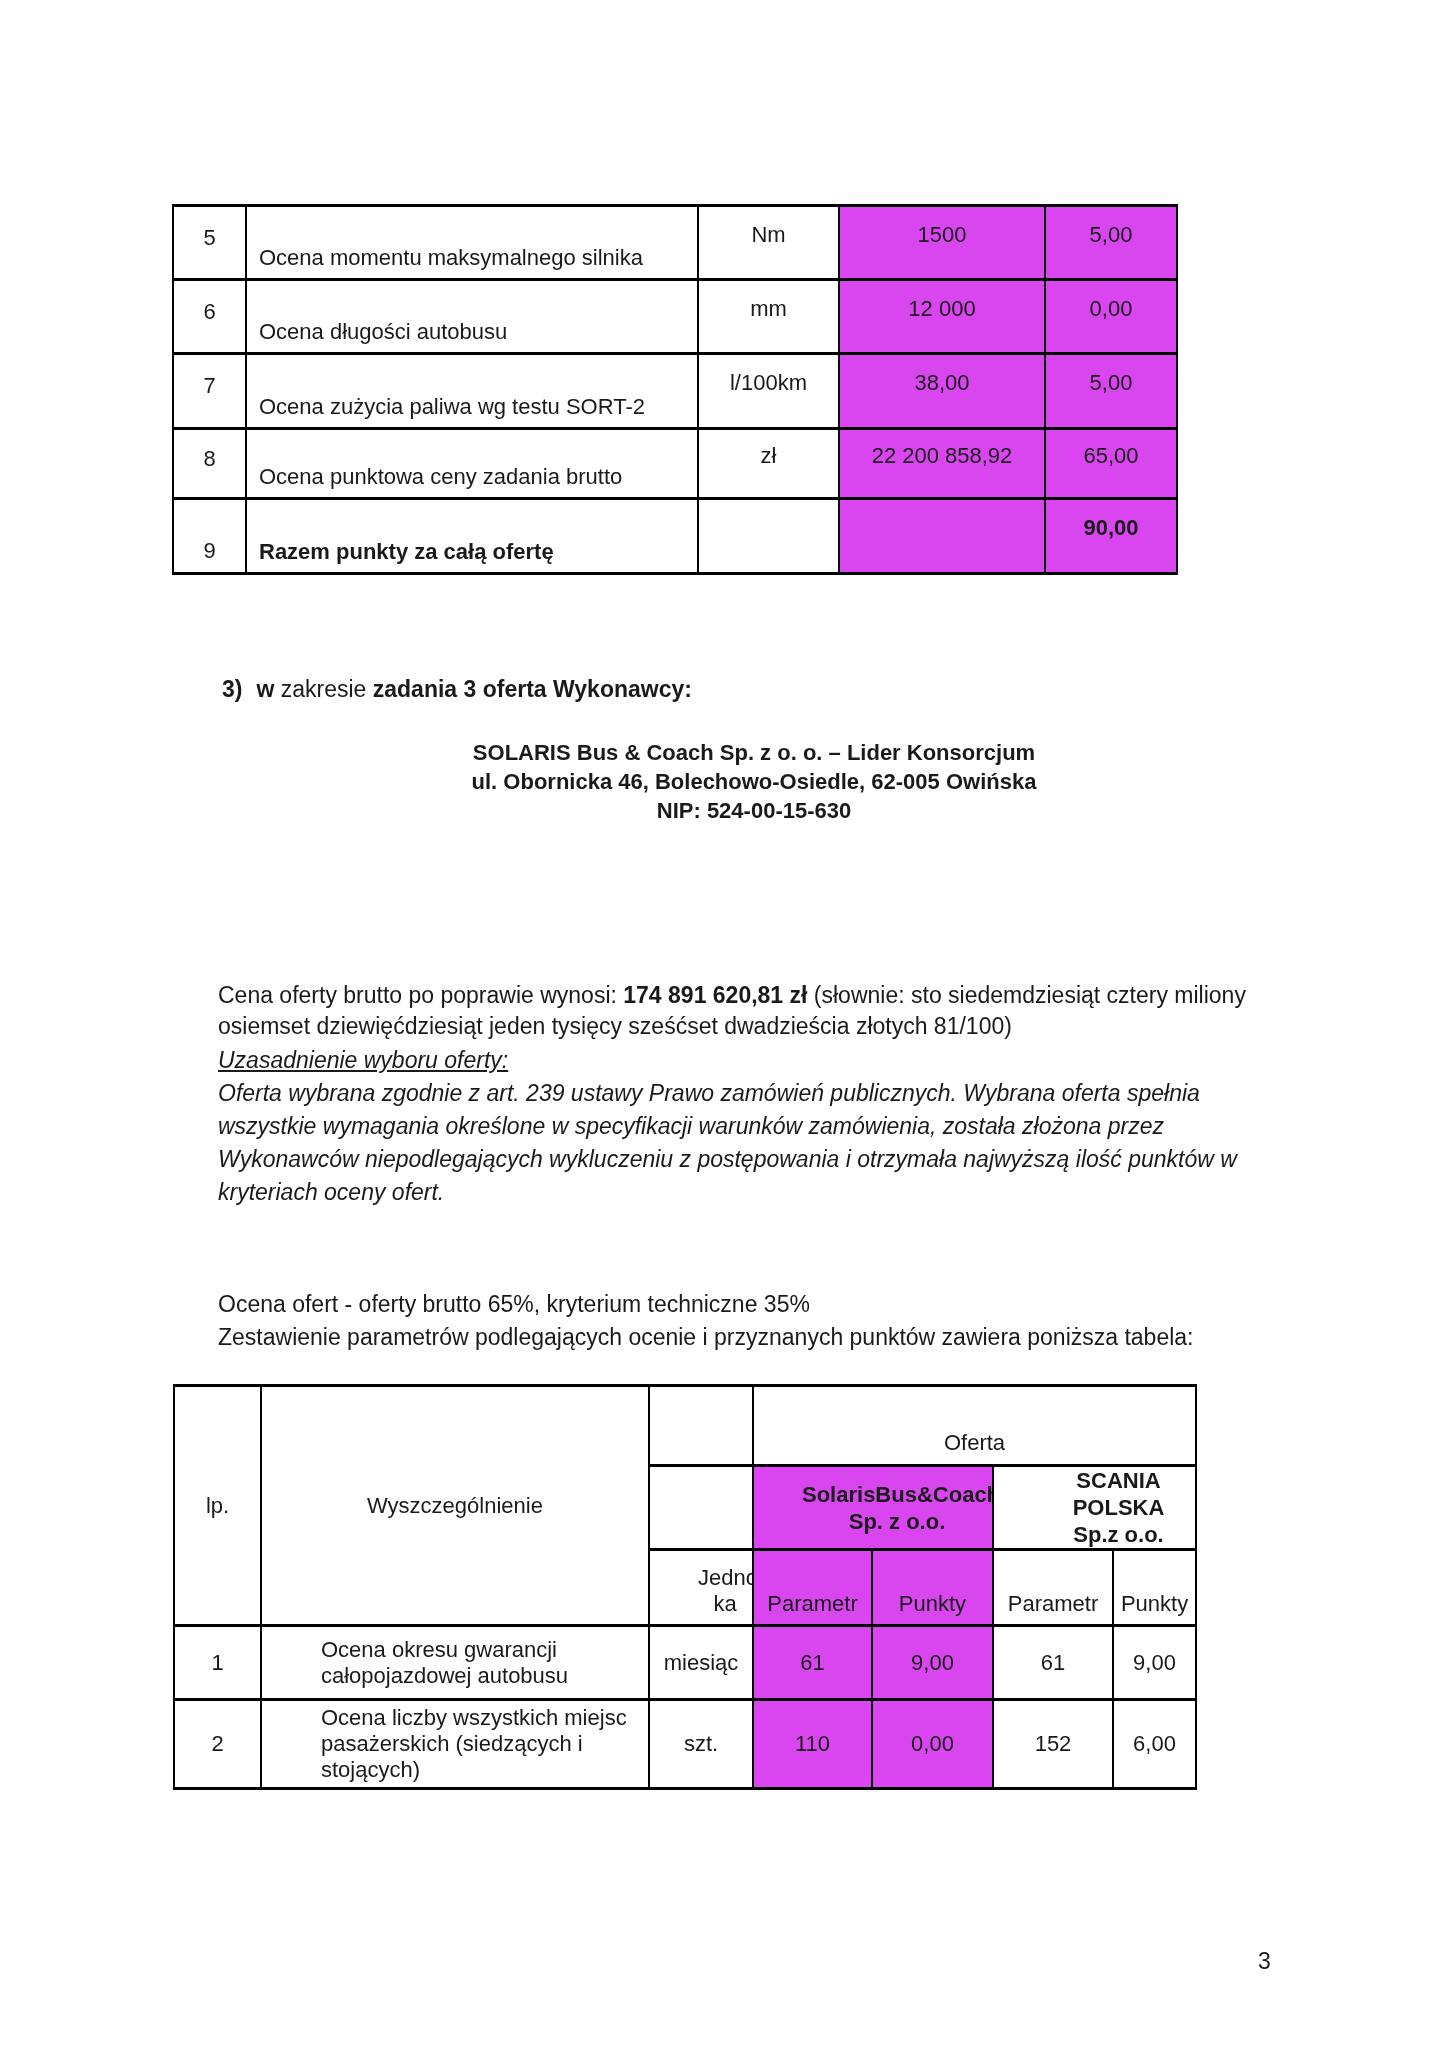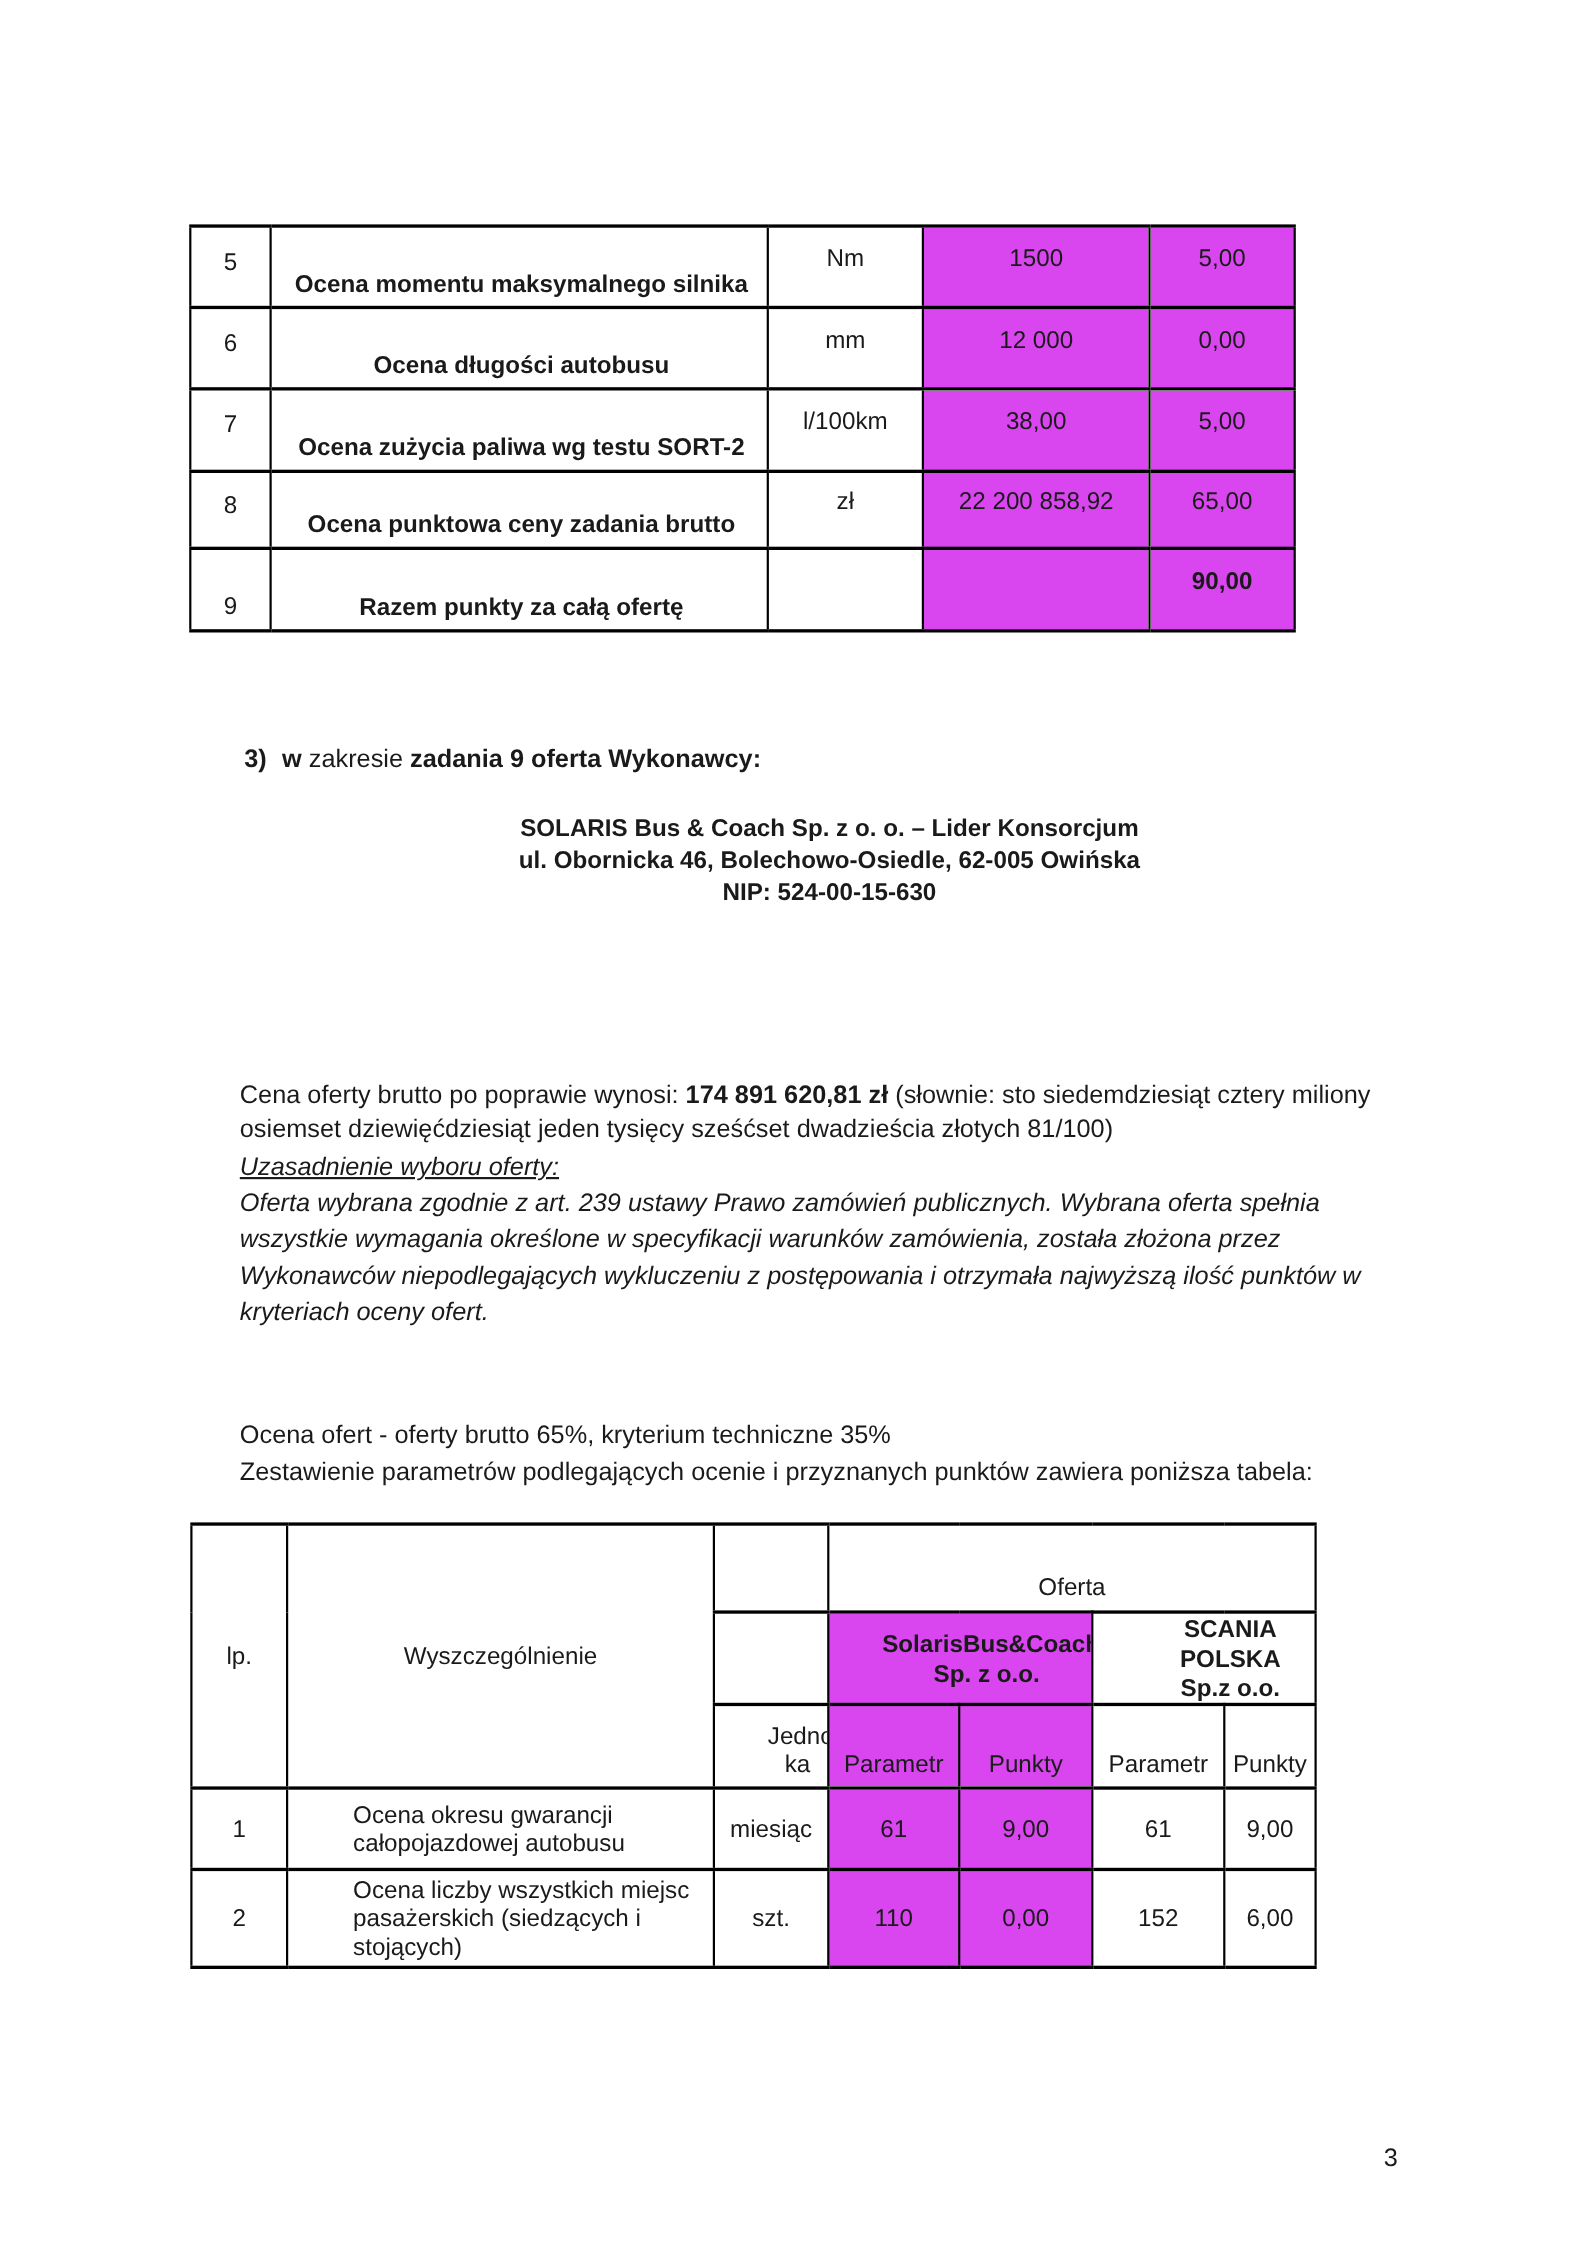--- a/index.html
+++ b/index.html
@@ -11,21 +11,21 @@
   table{border-collapse:collapse;table-layout:fixed;}
   td{
     border:2px solid #000;border-top-width:3px;border-bottom-width:3px;
     font-size:22px;text-align:center;vertical-align:middle;
     padding:0;overflow:hidden;
   }
   .g{background:#d946ef;}
   .b{font-weight:bold;}
   
   .t1{position:absolute;left:172px;top:204px;width:1004px;}
-  .t1 td.desc{text-align:center;vertical-align:bottom;padding:0 8px 7px 12px;font-weight:bold;}
+  .t1 td.desc{text-align:left;vertical-align:bottom;padding:0 8px 7px 12px;}
   .t1 td.num{vertical-align:middle;padding-bottom:10px;}
   .t1 td.num-bottom{vertical-align:bottom;padding-bottom:8px;}
   .t1 td.val{padding-bottom:16px;}
   
   .sec-heading{position:absolute;left:222px;top:676px;font-size:23px;white-space:nowrap;}
   .sec-heading .mk{font-weight:bold;margin-right:14px;display:inline-block;}
   .sec-heading .bd{font-weight:bold;}
   .center-col{position:absolute;left:170px;width:1120px;text-align:center;font-weight:bold;}
   .company1{top:738px;font-size:22px;line-height:29px;}
   .company2{top:852px;line-height:31px;}
@@ -91,21 +91,21 @@
       <td class="num-bottom">9</td>
       <td class="desc b">Razem punkty za całą ofertę</td>
       <td class="val"></td>
       <td class="val g"></td>
       <td class="val g b">90,00</td>
     </tr>
   </tbody>
     </table>
 
   <div class="sec-heading">
-    <span class="mk">3)</span><span class="bd">w</span><span> zakresie </span><span class="bd">zadania 9 oferta Wykonawcy:</span>
+    <span class="mk">3)</span><span class="bd">w</span><span> zakresie </span><span class="bd">zadania 3 oferta Wykonawcy:</span>
   </div>
 
   <div class="center-col company1">
     <span class="ln">SOLARIS Bus &amp; Coach Sp. z o. o. – Lider Konsorcjum</span>
     <span class="ln">ul. Obornicka 46, Bolechowo-Osiedle, 62-005 Owińska</span>
     <span class="ln">NIP: 524-00-15-630</span>
   </div>
 
 
   <div class="para price">

